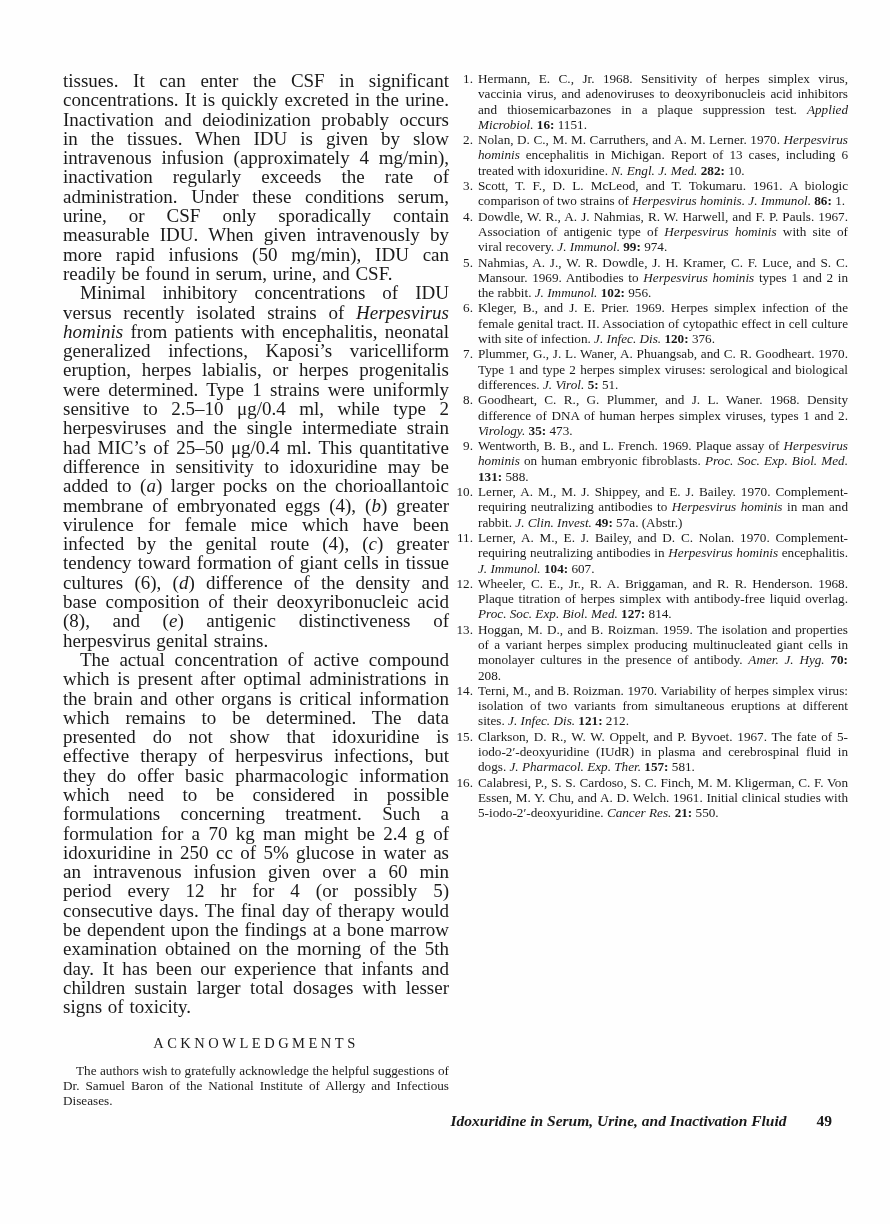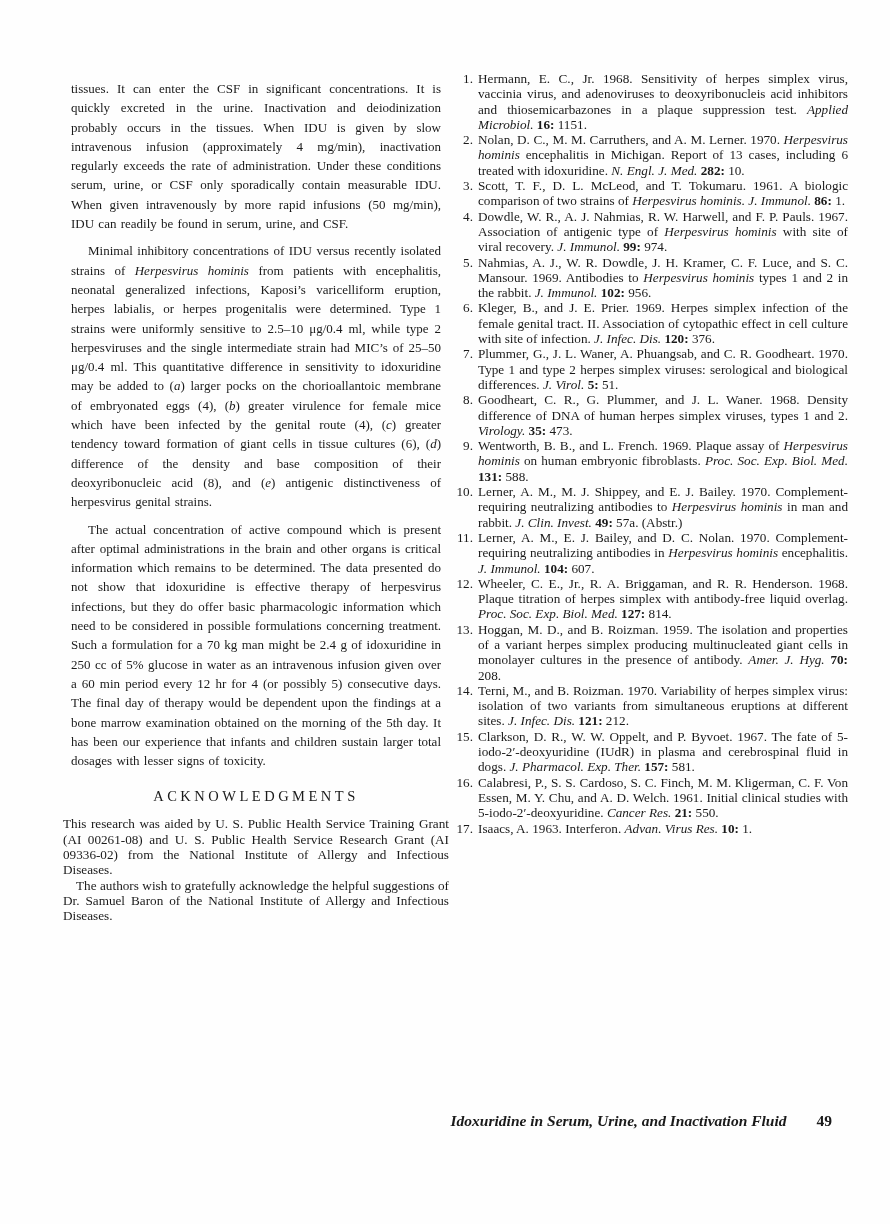--- a/index.html
+++ b/index.html
@@ -10,22 +10,22 @@
     background:#fefefe;
     font-family:"Liberation Serif","DejaVu Serif",serif;
     color:#1a1a1a;
     overflow:hidden;
   }
   .col { position:absolute; top:71px; }
   .col-left  { left:63px;  width:386px; }
   .col-right { left:456px; width:392px; }
 
   .body-p {
-    margin:8px;
-    font-size:13px;
+    margin:0;
+    font-size:19px;
     line-height:19.3px;
     text-align:justify;
     word-spacing:1px;
   }
   .body-p.indent { text-indent:17px; }
 
   .section-heading {
     margin:0;
     font-size:14.5px;
     font-weight:normal;
@@ -74,21 +74,20 @@
 <div class="page">
 
   <div class="col col-left">
     <div id="body-paragraphs">
         <p class="body-p"><span>tissues. It can enter the CSF in significant concentrations. It is quickly excreted in the urine. Inactivation and deiodinization probably occurs in the tissues. When IDU is given by slow intravenous infusion (approximately 4 mg/min), inactivation regularly exceeds the rate of administration. Under these conditions serum, urine, or CSF only sporadically contain measurable IDU. When given intravenously by more rapid infusions (50 mg/min), IDU can readily be found in serum, urine, and CSF.</span></p>
         <p class="body-p indent"><span>Minimal inhibitory concentrations of IDU versus recently isolated strains of </span><span class="it">Herpesvirus hominis</span><span> from patients with encephalitis, neonatal generalized infections, Kaposi’s varicelliform eruption, herpes labialis, or herpes progenitalis were determined. Type 1 strains were uniformly sensitive to 2.5–10 μg/0.4 ml, while type 2 herpesviruses and the single intermediate strain had MIC’s of 25–50 μg/0.4 ml. This quantitative difference in sensitivity to idoxuridine may be added to (</span><span class="it">a</span><span>) larger pocks on the chorioallantoic membrane of embryonated eggs (4), (</span><span class="it">b</span><span>) greater virulence for female mice which have been infected by the genital route (4), (</span><span class="it">c</span><span>) greater tendency toward formation of giant cells in tissue cultures (6), (</span><span class="it">d</span><span>) difference of the density and base composition of their deoxyribonucleic acid (8), and (</span><span class="it">e</span><span>) antigenic distinctiveness of herpesvirus genital strains.</span></p>
         <p class="body-p indent"><span>The actual concentration of active compound which is present after optimal administrations in the brain and other organs is critical information which remains to be determined. The data presented do not show that idoxuridine is effective therapy of herpesvirus infections, but they do offer basic pharmacologic information which need to be considered in possible formulations concerning treatment. Such a formulation for a 70 kg man might be 2.4 g of idoxuridine in 250 cc of 5% glucose in water as an intravenous infusion given over a 60 min period every 12 hr for 4 (or possibly 5) consecutive days. The final day of therapy would be dependent upon the findings at a bone marrow examination obtained on the morning of the 5th day. It has been our experience that infants and children sustain larger total dosages with lesser signs of toxicity.</span></p>
       </div>
     <h2 class="section-heading ack-heading">ACKNOWLEDGMENTS</h2>
     <div id="ack-paragraphs">
-        <p class="small-p"><span>This research was aided by U. S. Public Health Service Training Grant (AI 00261-08) and U. S. Public Health Service Research Grant (AI 09336-02) from the National Institute of Allergy and Infectious Diseases.</span></p>
         <p class="small-p indent"><span>The authors wish to gratefully acknowledge the helpful suggestions of Dr. Samuel Baron of the National Institute of Allergy and Infectious Diseases.</span></p>
       </div>
   </div>
 
   <div class="col col-right">
     <div id="ref-list">
         <div class="ref-item">
           <span class="ref-num">1.</span>
           <span class="ref-text"><span>Hermann, E. C., Jr. 1968. Sensitivity of herpes simplex virus, vaccinia virus, and adenoviruses to deoxyribonucleis acid inhibitors and thiosemicarbazones in a plaque suppression test. </span><span class="it">Applied Microbiol.</span><span> </span><span class="bd">16:</span><span> 1151.</span></span>
         </div>
@@ -145,24 +144,20 @@
           <span class="ref-text"><span>Terni, M., and B. Roizman. 1970. Variability of herpes simplex virus: isolation of two variants from simultaneous eruptions at different sites. </span><span class="it">J. Infec. Dis.</span><span> </span><span class="bd">121:</span><span> 212.</span></span>
         </div>
         <div class="ref-item">
           <span class="ref-num">15.</span>
           <span class="ref-text"><span>Clarkson, D. R., W. W. Oppelt, and P. Byvoet. 1967. The fate of 5-iodo-2′-deoxyuridine (IUdR) in plasma and cerebrospinal fluid in dogs. </span><span class="it">J. Pharmacol. Exp. Ther.</span><span> </span><span class="bd">157:</span><span> 581.</span></span>
         </div>
         <div class="ref-item">
           <span class="ref-num">16.</span>
           <span class="ref-text"><span>Calabresi, P., S. S. Cardoso, S. C. Finch, M. M. Kligerman, C. F. Von Essen, M. Y. Chu, and A. D. Welch. 1961. Initial clinical studies with 5-iodo-2′-deoxyuridine. </span><span class="it">Cancer Res.</span><span> </span><span class="bd">21:</span><span> 550.</span></span>
         </div>
-        <div class="ref-item">
-          <span class="ref-num">17.</span>
-          <span class="ref-text"><span>Isaacs, A. 1963. Interferon. </span><span class="it">Advan. Virus Res.</span><span> </span><span class="bd">10:</span><span> 1.</span></span>
-        </div>
       </div>
   </div>
 
   <div class="footer">
     <span class="footer-title">Idoxuridine in Serum, Urine, and Inactivation Fluid</span><span class="footer-page">49</span>
   </div>
 
 </div>
 
 </body></html>

